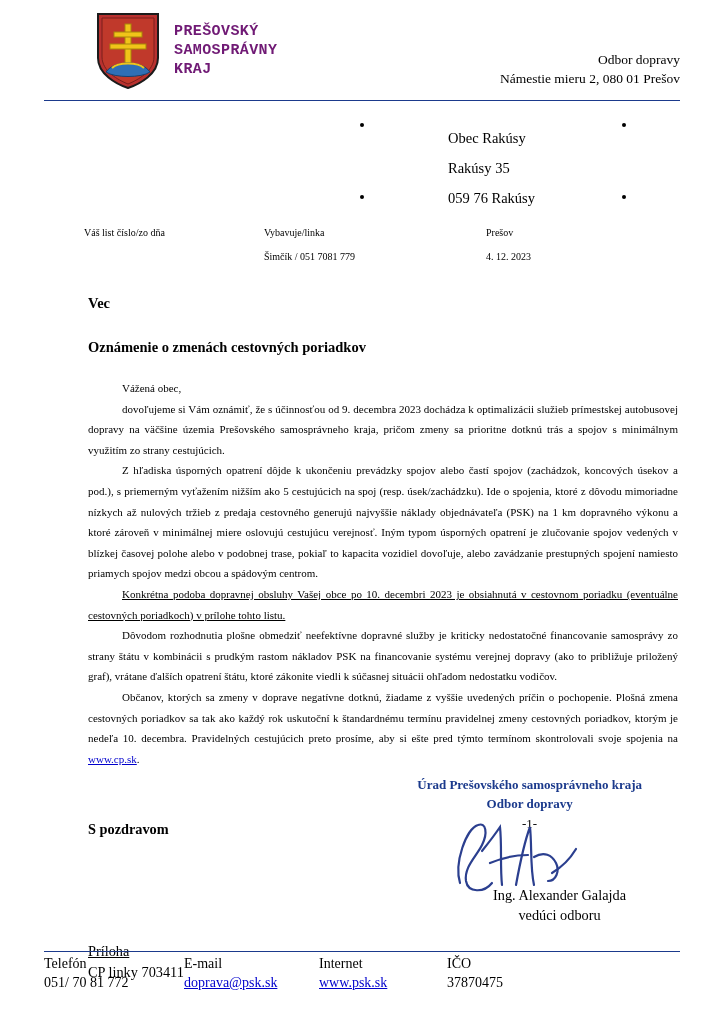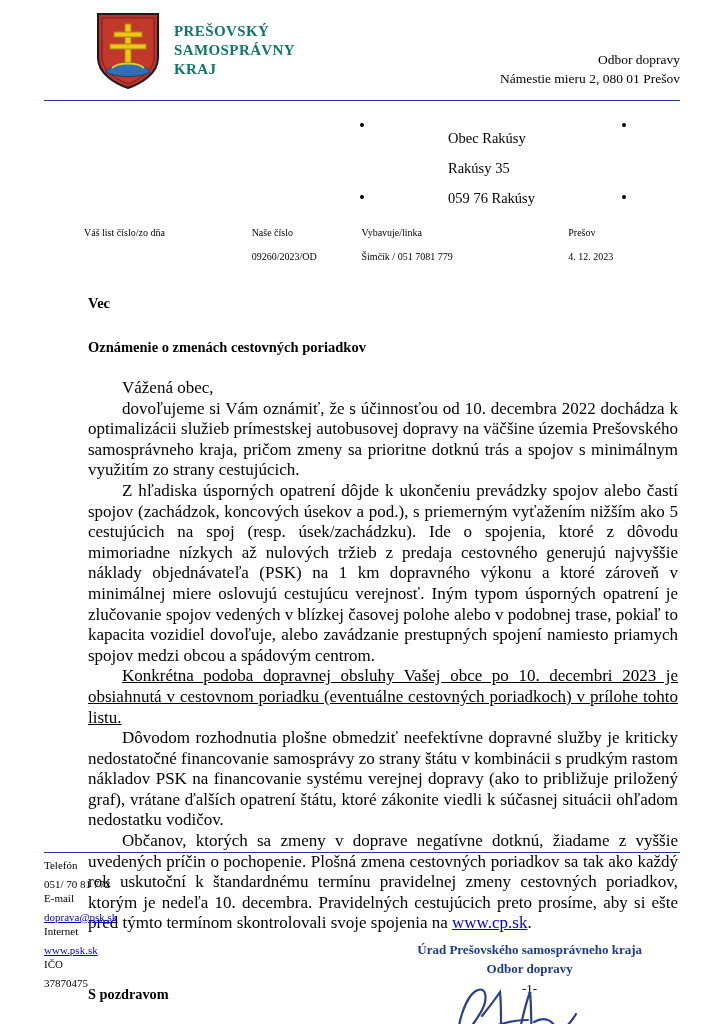--- a/index.html
+++ b/index.html
@@ -35,23 +35,23 @@
     align-items: flex-start;
     gap: 14px;
     padding-left: 52px;
   }
   .coat {
     width: 64px;
     height: 78px;
     position: relative;
   }
   .brand-text {
-    font-family: Liberation Serif, serif;
+    font-family: Liberation Mono, monospace;
     font-weight: bold;
-    color: #0f766e;
+    color: #701a75;
     font-size: 15px;
     line-height: 19px;
     letter-spacing: 0.4px;
     padding-top: 10px;
   }
   .brand-text div { white-space: nowrap; }
 
   .dept {
     text-align: right;
     font-size: 13.5px;
@@ -109,21 +109,21 @@
     font-weight: bold;
     line-height: 22px;
   }
   .subject .vec { margin-bottom: 22px; }
 
   
   .body {
     margin-top: 20px;
     padding-left: 44px;
     padding-right: 2px;
-    font-size: 17px;
+    font-size: 11px;
     line-height: 20.6px;
     text-align: justify;
   }
   .body p { margin: 0; }
   .body p.ind { text-indent: 34px; }
   .u { text-decoration: underline; }
   a.link {
     color: #0000cc;
     text-decoration: underline;
   }
@@ -186,23 +186,22 @@
     right: 44px;
     bottom: 34px;
   }
   .footer hr {
     border: 0;
     border-top: 1.4px solid #1b3a8c;
     margin: 0 0 5px 0;
   }
   .footer .row {
     display: flex;
-    font-size: 11px;
+    font-size: 14px;
     line-height: 14px;
-    flex-direction: column;
   }
   .footer .f1 { width: 140px; }
   .footer .f2 { width: 130px; }
   .footer .f3 { width: 135px; }
   .footer .f4 { width: 128px; }
   .footer .f5 { width: 100px; }
   .footer .lbl { margin-bottom: 5px; }
   .footer a { color: #0000cc; text-decoration: underline; }
 </style>
 </head>
@@ -250,42 +249,38 @@
       <div>Rakúsy 35</div>
       <div>059 76  Rakúsy</div>
     </div>
   </div>
 
   <div class="meta">
     <div class="col c1">
       <div class="lbl">Váš list číslo/zo dňa</div>
       <div class="val"></div>
     </div>
-    <div class="col c2">
-      <div class="lbl">Naše číslo</div>
-      <div class="val">09260/2023/OD</div>
-    </div>
     <div class="col c3">
       <div class="lbl">Vybavuje/linka</div>
       <div class="val">Šimčík / 051 7081 779</div>
     </div>
     <div class="col c4">
       <div class="lbl">Prešov</div>
       <div class="val">4. 12. 2023</div>
     </div>
   </div>
 
   <div class="subject">
     <div class="vec">Vec</div>
     <div>Oznámenie o zmenách cestovných poriadkov</div>
   </div>
 
   <div class="body">
     <p class="ind">Vážená obec,</p>
-    <p class="ind">dovoľujeme si Vám oznámiť, že s účinnosťou od 10. decembra 2022 dochádza k optimalizácii služieb prímestskej autobusovej dopravy na väčšine územia Prešovského samosprávneho kraja, pričom zmeny sa prioritne dotknú trás a spojov s minimálnym využitím zo strany cestujúcich.</p>
+    <p class="ind">dovoľujeme si Vám oznámiť, že s účinnosťou od 9. decembra 2023 dochádza k optimalizácii služieb prímestskej autobusovej dopravy na väčšine územia Prešovského samosprávneho kraja, pričom zmeny sa prioritne dotknú trás a spojov s minimálnym využitím zo strany cestujúcich.</p>
     <p class="ind">Z hľadiska úsporných opatrení dôjde k ukončeniu prevádzky spojov alebo častí spojov (zachádzok, koncových úsekov a pod.), s priemerným vyťažením nižším ako 5 cestujúcich na spoj (resp. úsek/zachádzku). Ide o spojenia, ktoré z dôvodu mimoriadne nízkych až nulových tržieb z predaja cestovného generujú najvyššie náklady objednávateľa (PSK) na 1 km dopravného výkonu a ktoré zároveň v minimálnej miere oslovujú cestujúcu verejnosť. Iným typom úsporných opatrení je zlučovanie spojov vedených v blízkej časovej polohe alebo v podobnej trase, pokiaľ to kapacita vozidiel dovoľuje, alebo zavádzanie prestupných spojení namiesto priamych spojov medzi obcou a spádovým centrom.</p>
     <p class="ind u">Konkrétna podoba dopravnej obsluhy Vašej obce po 10. decembri 2023 je obsiahnutá v cestovnom poriadku (eventuálne cestovných poriadkoch) v prílohe tohto listu.</p>
     <p class="ind">Dôvodom rozhodnutia plošne obmedziť neefektívne dopravné služby je kriticky nedostatočné financovanie samosprávy zo strany štátu v kombinácii s prudkým rastom nákladov PSK na financovanie systému verejnej dopravy (ako to približuje priložený graf), vrátane ďalších opatrení štátu, ktoré zákonite viedli k súčasnej situácii ohľadom nedostatku vodičov.</p>
     <p class="ind"><span>Občanov, ktorých sa zmeny v doprave negatívne dotknú, žiadame z vyššie uvedených príčin o pochopenie. Plošná zmena cestovných poriadkov sa tak ako každý rok uskutoční k štandardnému termínu pravidelnej zmeny cestovných poriadkov, ktorým je nedeľa 10. decembra. Pravidelných cestujúcich preto prosíme, aby si ešte pred týmto termínom skontrolovali svoje spojenia na </span><a class="link" href="#">www.cp.sk</a><span>.</span></p>
   </div>
 
   <div class="sig-block">
     <div class="sig-head">
       <div>Úrad Prešovského samosprávneho kraja</div>
       <div class="l2">Odbor dopravy</div>

